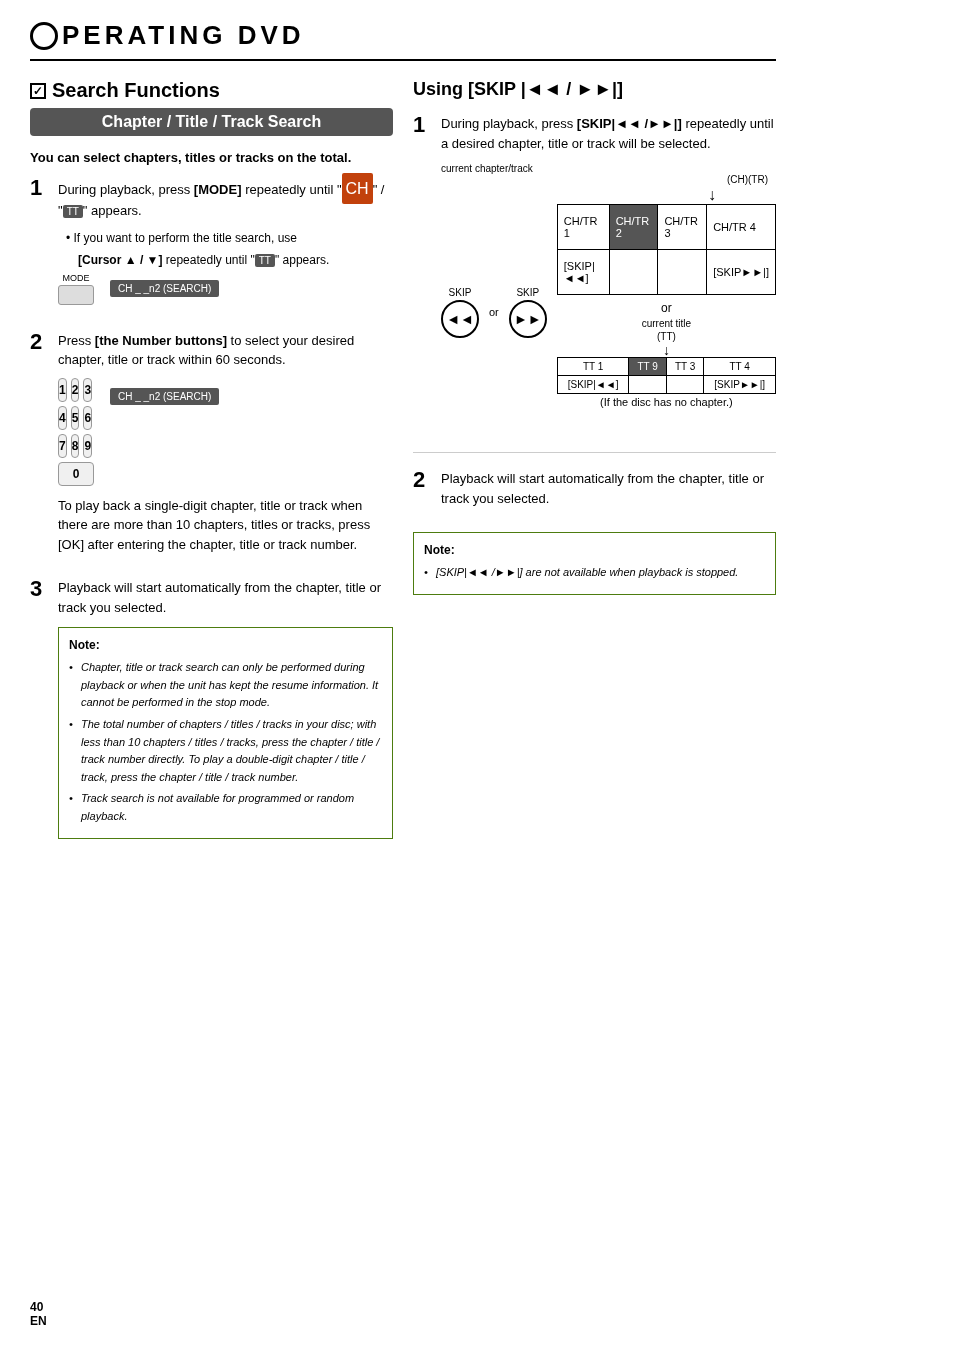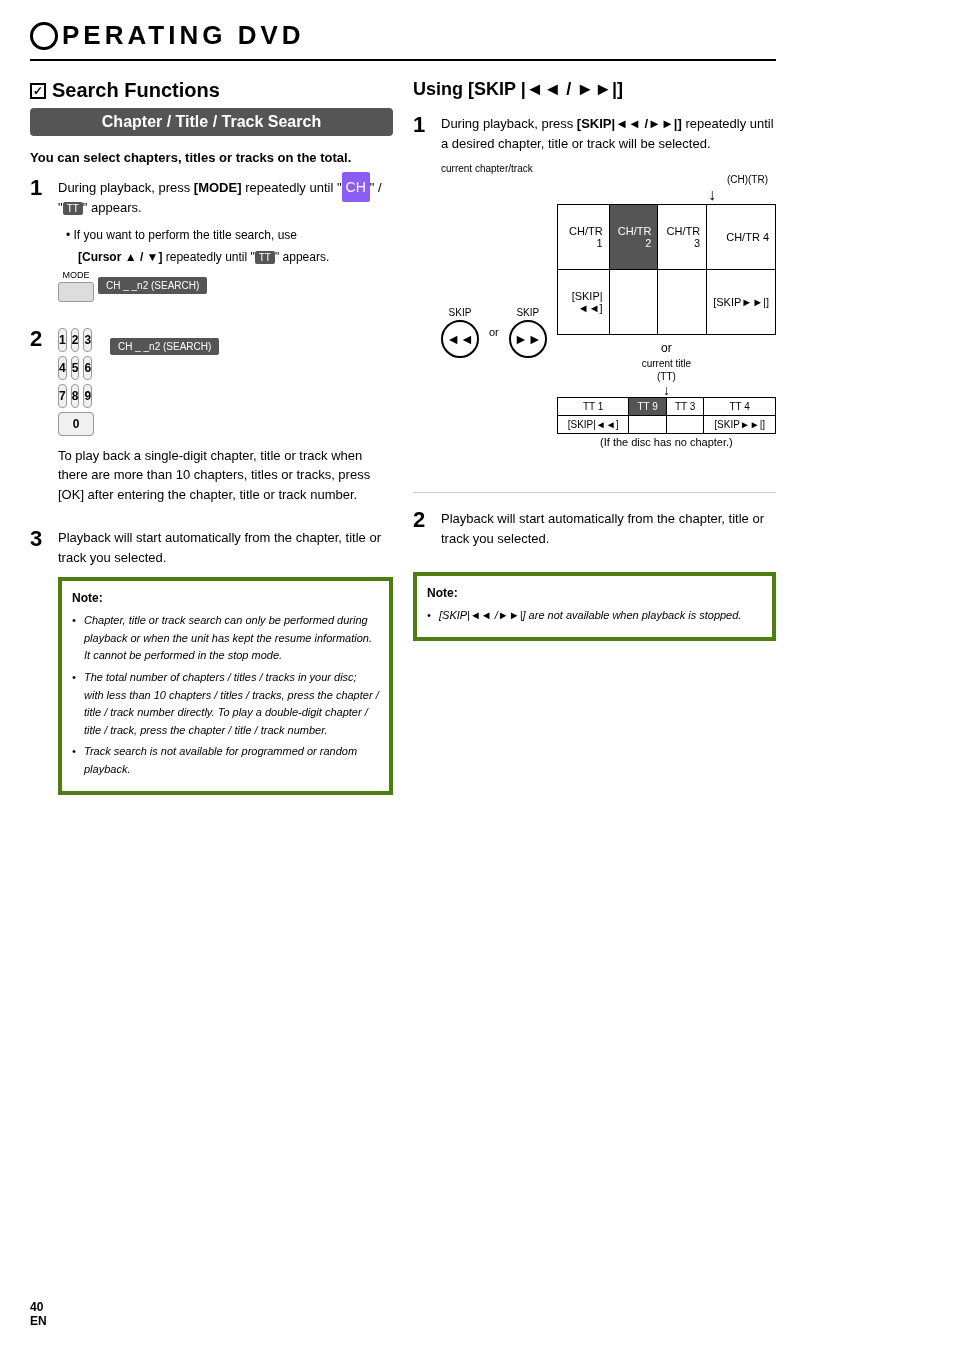--- a/index.html
+++ b/index.html
@@ -125,21 +125,21 @@
     
     .eg-label {
       font-size: 13px;
       font-weight: bold;
       margin-bottom: 6px;
     }
     
     .remote-area {
       display: flex;
       align-items: center;
-      gap: 4px;
+      gap: 16px;
       margin-bottom: 10px;
     }
     
     .display-screen {
       background: #555;
       color: #fff;
       font-size: 10px;
       padding: 3px 8px;
       border-radius: 2px;
       display: inline-block;
@@ -165,21 +165,21 @@
       font-size: 12px;
       font-weight: bold;
       width: 36px;
     }
     .numpad-row {
       display: flex;
       gap: 4px;
     }
     
     .note-box {
-      border: 4px solid #4d7c0f;
+      border: 1px solid #4d7c0f;
       padding: 8px 10px;
       font-size: 11px;
       line-height: 1.6;
       margin-top: 10px;
       font-style: italic;
     }
     .note-box .note-title {
       font-style: normal;
       font-weight: bold;
       font-size: 12px;
@@ -222,22 +222,22 @@
     }
     .ch-tr-table {
       border: 1px solid #000;
       width: 100%;
       border-collapse: collapse;
       font-size: 11px;
       margin-bottom: 6px;
     }
     .ch-tr-table td {
       border: 1px solid #000;
-      padding: 20px 6px;
-      text-align: right;
+      padding: 10px 6px;
+      text-align: left;
     }
     .ch-tr-table td.highlighted {
       background: #555;
       color: #fff;
     }
     .or-center {
       text-align: center;
       font-size: 12px;
       margin: 3px 0;
     }
@@ -301,41 +301,44 @@
 
       
       <div class="intro-text">You can select chapters, titles or tracks on the total.</div>
 
       
       <div class="step">
         <div class="step-number">1</div>
         <div class="step-content">
           <div class="step-text">
             During playback, press <b>[MODE]</b> repeatedly until
-            "<span style="background:#8b5cf6;color:#fff;padding:7px 4px;font-size:14px;border-radius:2px;">CH</span>"
+            "<span style="background:#c2410c;color:#fff;padding:7px 4px;font-size:16px;border-radius:2px;">CH</span>"
             / "<span style="background:#555;color:#fff;padding:1px 4px;font-size:10px;border-radius:2px;">TT</span>" appears.
           </div>
           <div class="step-sub">• If you want to perform the title search, use</div>
           <div class="step-sub" style="margin-left:20px;">
             <b>[Cursor ▲ / ▼]</b> repeatedly until "<span style="background:#555;color:#fff;padding:1px 4px;font-size:10px;border-radius:2px;">TT</span>" appears.
           </div>
           <div class="remote-area">
             <div>
               <div style="font-size:9px;text-align:center;margin-bottom:2px;">MODE</div>
               <div style="width:36px;height:20px;background:#ddd;border:1px solid #999;border-radius:3px;"></div>
             </div>
             <div class="display-screen">CH _ _n2 (SEARCH)</div>
           </div>
         </div>
       </div>
 
       
       <div class="step">
         <div class="step-number">2</div>
         <div class="step-content">
+          <div class="step-text">
+            Press <b>[the Number buttons]</b> to select your desired chapter, title or track within 60 seconds.
+          </div>
 
           <div style="display:flex;align-items:flex-start;gap:16px;">
             <div>
               <div class="numpad-row" style="margin-bottom:4px;">
                 <div class="numpad-btn">1</div>
                 <div class="numpad-btn">2</div>
                 <div class="numpad-btn">3</div>
               </div>
               <div class="numpad-row" style="margin-bottom:4px;">
                 <div class="numpad-btn">4</div>

